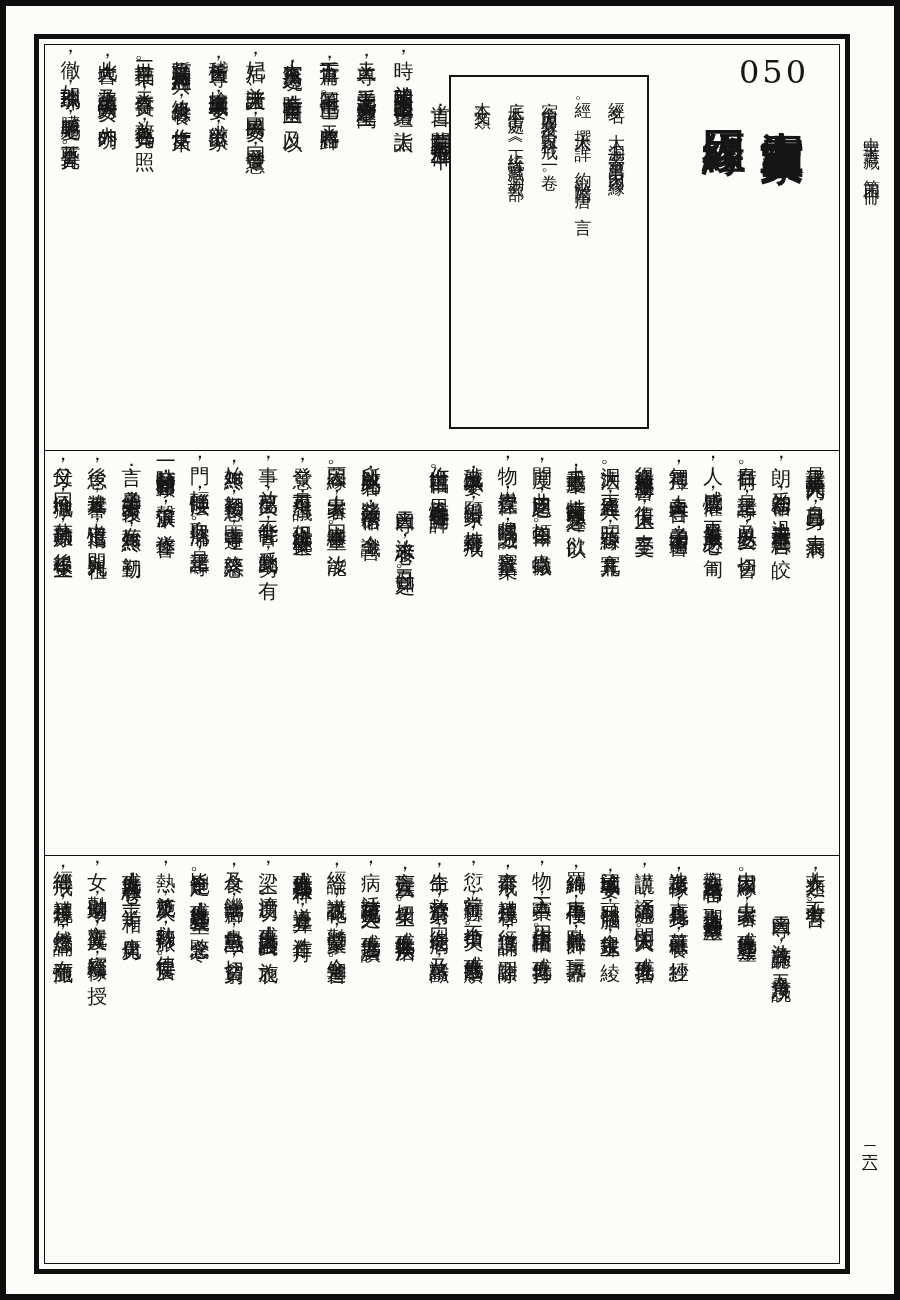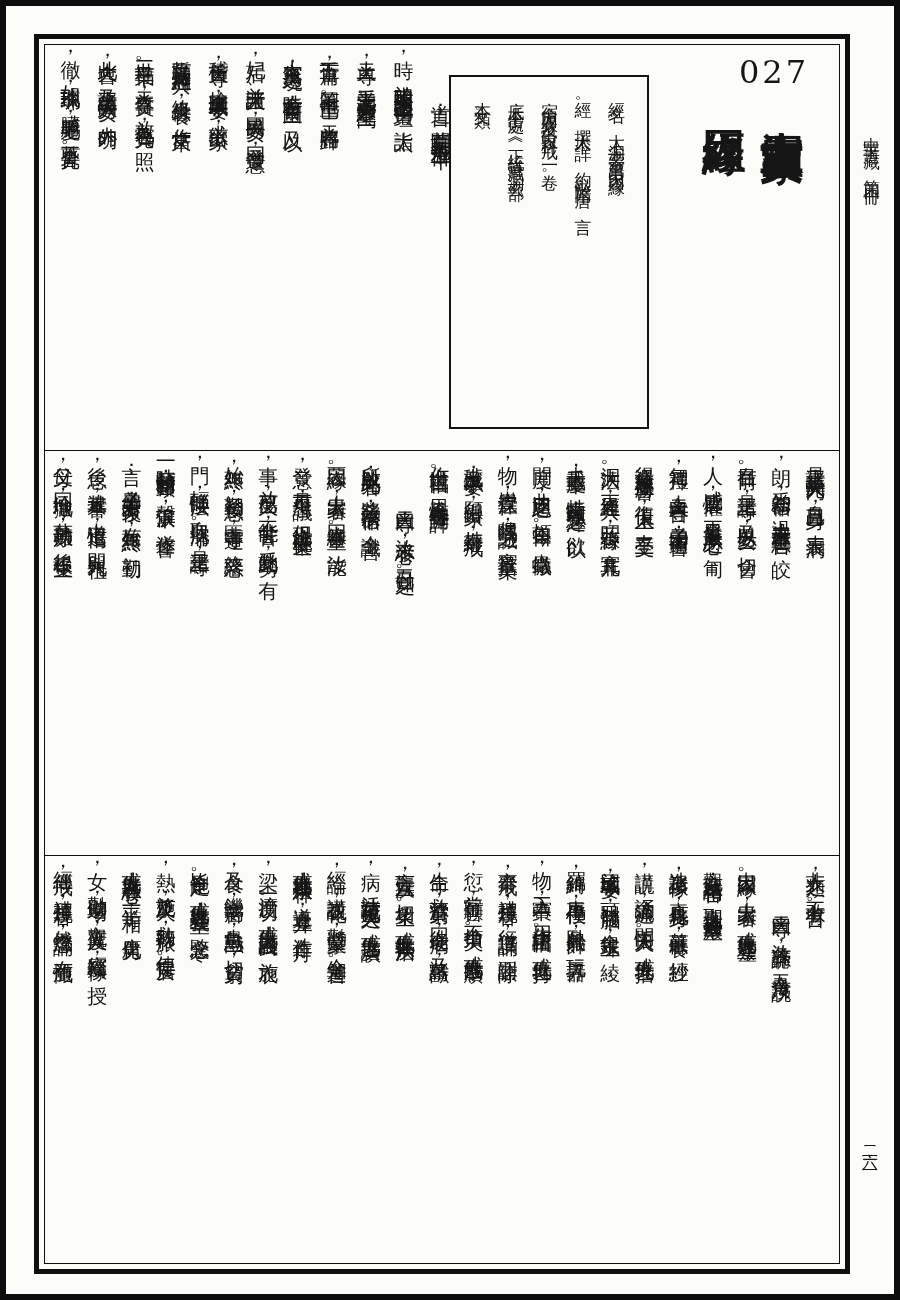--- a/index.html
+++ b/index.html
@@ -93,21 +93,21 @@
           <div class="bib-inner">
               <div class="vcol">經名：太上洞玄靈寶出家因緣</div>
               <div class="vcol">經。撰人不詳，約出於隋唐。言</div>
               <div class="vcol">宿命因緣及出家科戒。一卷。</div>
               <div class="vcol">底本出處：《正統道藏》洞玄部</div>
               <div class="vcol">本文類。</div>
             </div>
         </div>
 
         <div class="title-block">
-          <div class="num036">027</div>
+          <div class="num036">050</div>
           <div class="title-main">太上洞玄靈寶出家</div>
           <div class="title-sub">因緣經</div>
         </div>
       </div>
 
       <div class="band band-2">
         <div class="band-text vtext">
             <div class="vcol">是諸王等於其光内，自見己身，表裏洞</div>
             <div class="vcol">朗，悉知宿命，過去未來三世善惡，皎</div>
             <div class="vcol">在目前。是諸王等，及以男女，一切會</div>

